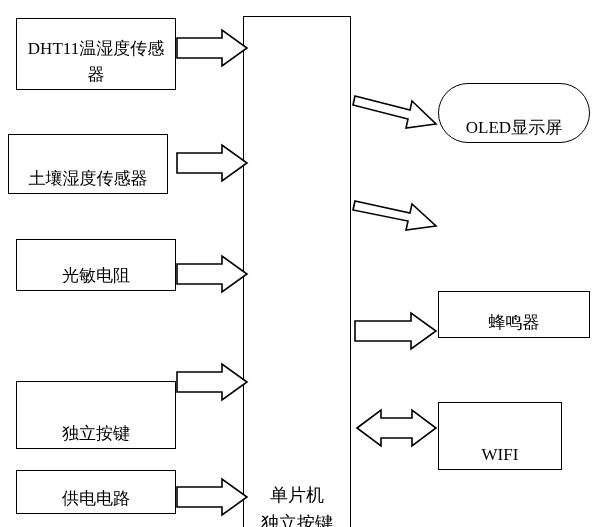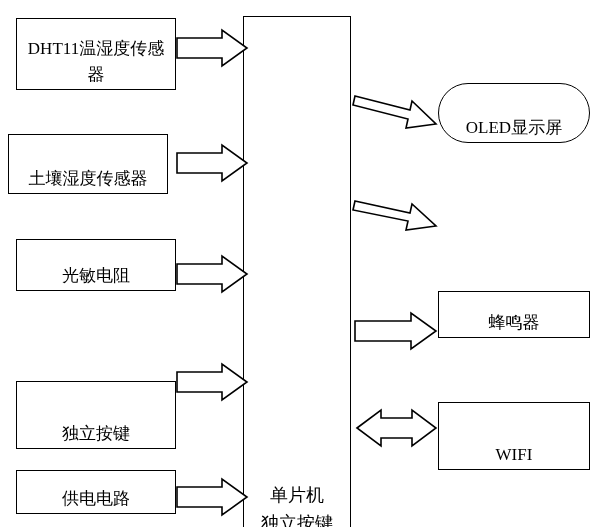--- a/index.html
+++ b/index.html
@@ -80,21 +80,21 @@
 
   <div class="box" style="left:438px; top:83px; width:152px; height:60px;border-radius:31px;">
     <span>OLED显示屏</span>
   </div>
 
 
   <div class="box" style="left:438px; top:291px; width:152px; height:47px;">
     <span>蜂鸣器</span>
   </div>
 
-  <div class="box" style="left:438px; top:402px; width:152px; height:68px;">
+  <div class="box" style="left:438px; top:402px; width:124px; height:68px;">
     <span>WIFI</span>
   </div>
 
   <svg class="arrow-layer" viewBox="0 0 600 527">
 
     <polygon points="177,38 222,38 222,30 247,48 222,66 222,58 177,58" fill="#ffffff" stroke="#000000" stroke-width="1.6" stroke-linejoin="miter"></polygon>
 
     <polygon points="177,153 222,153 222,145 247,163 222,181 222,173 177,173" fill="#ffffff" stroke="#000000" stroke-width="1.6" stroke-linejoin="miter"></polygon>
 
     <polygon points="177,264 222,264 222,256 247,274 222,292 222,284 177,284" fill="#ffffff" stroke="#000000" stroke-width="1.6" stroke-linejoin="miter"></polygon>

